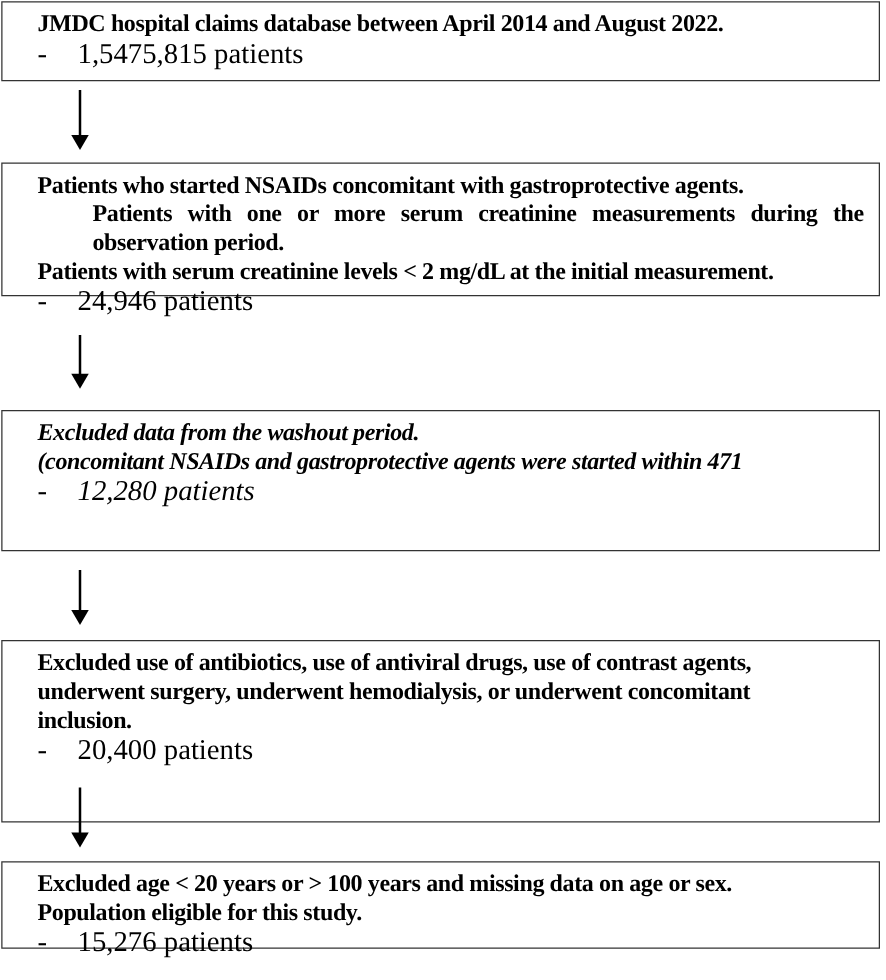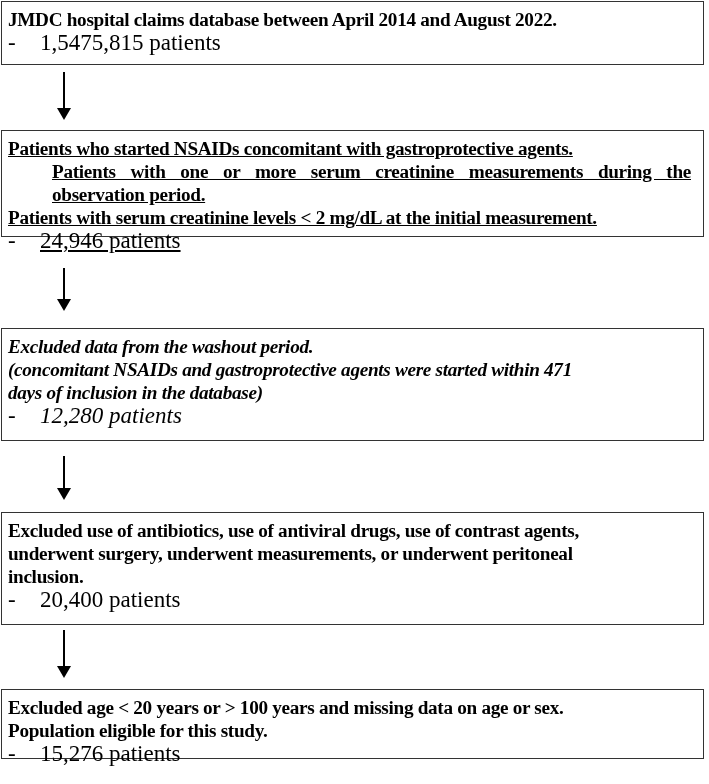--- a/index.html
+++ b/index.html
@@ -1,19 +1,19 @@
 <!DOCTYPE html>
 <html><head>
 <meta charset="utf-8">
 <style>
   html, body { margin: 0; padding: 0; background: #ffffff; }
   body { width: 709px; height: 784px; position: relative; overflow: hidden;
          font-family: "Liberation Serif", serif; color: #000; }
   .box { position: absolute; left: 1px; width: 703px; border: 1.5px solid #333;
-         box-sizing: border-box; padding: 6px 12px 0 6px; background: #fff; }
+         box-sizing: border-box; padding: 6px 12px 0 28px; background: #fff; }
   .line { display: block; font-weight: bold; font-size: 19.2px; line-height: 23px;
           letter-spacing: -0.3px; white-space: nowrap; }
   .line.justify { white-space: normal; text-align: justify; text-align-last: left; margin-left: 44px; }
   .count { display: block; font-size: 23px; line-height: 23px; white-space: nowrap; }
   .dash { display: inline-block; width: 32px; }
   .arrow { position: absolute; left: 57px; width: 14px; }
   .arrow .shaft { position: absolute; left: 6px; top: 0; width: 2px; background: #000; }
   .arrow .head { position: absolute; left: 0; bottom: 0; width: 0; height: 0;
                  border-left: 7px solid transparent; border-right: 7px solid transparent;
                  border-top: 12px solid #000; }
@@ -24,47 +24,46 @@
 <div class="box" style="top:1px;height:64px;">
   <span class="line">JMDC hospital claims database between April 2014 and August 2022.</span>
   <span class="count"><span class="dash">-</span><span>1,5475,815 patients</span></span>
 </div>
 
 <div class="arrow" style="top:72px;height:48px;">
   <div class="shaft" style="height:38px;"></div>
     <div class="head"></div>
 </div>
 
-<div class="box" style="top:130px;height:107px;text-decoration:underline;">
+<div class="box" style="top:130px;height:107px;">
   <span class="line">Patients who started NSAIDs concomitant with gastroprotective agents.</span>
   <span class="line justify">Patients with one or more serum creatinine measurements during the observation period.</span>
   <span class="line">Patients with serum creatinine levels &lt; 2 mg/dL at the initial measurement.</span>
   <span class="count"><span class="dash">-</span><span>24,946 patients</span></span>
 </div>
 
 <div class="arrow" style="top:268px;height:43px;">
   <div class="shaft" style="height:33px;"></div>
     <div class="head"></div>
 </div>
 
 <div class="box" style="top:328px;height:113px;font-style:italic;">
   <span class="line">Excluded data from the washout period.</span>
   <span class="line">(concomitant NSAIDs and gastroprotective agents were started within 471</span>
-  <span class="line">days of inclusion in the database)</span>
   <span class="count"><span class="dash">-</span><span>12,280 patients</span></span>
 </div>
 
 <div class="arrow" style="top:456px;height:44px;">
   <div class="shaft" style="height:34px;"></div>
     <div class="head"></div>
 </div>
 
-<div class="box" style="top:512px;height:113px;">
+<div class="box" style="top:512px;height:146px;">
   <span class="line">Excluded use of antibiotics, use of antiviral drugs, use of contrast agents,</span>
-  <span class="line">underwent surgery, underwent measurements, or underwent peritoneal</span>
+  <span class="line">underwent surgery, underwent hemodialysis, or underwent concomitant</span>
   <span class="line">inclusion.</span>
   <span class="count"><span class="dash">-</span><span>20,400 patients</span></span>
 </div>
 
 <div class="arrow" style="top:630px;height:48px;">
   <div class="shaft" style="height:38px;"></div>
     <div class="head"></div>
 </div>
 
 <div class="box" style="top:689px;height:70px;">

